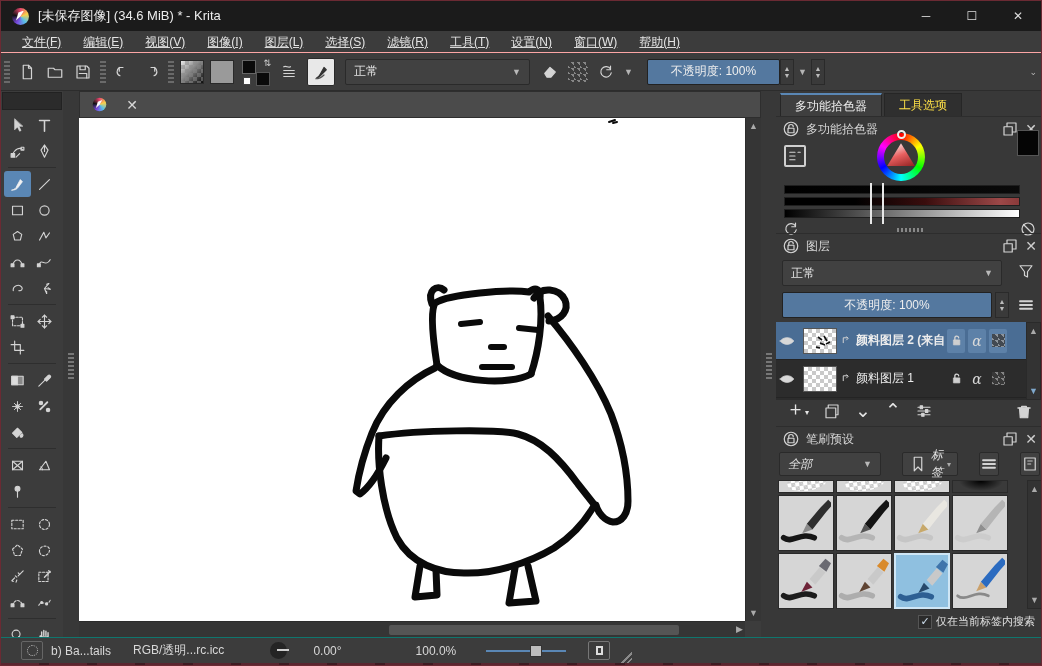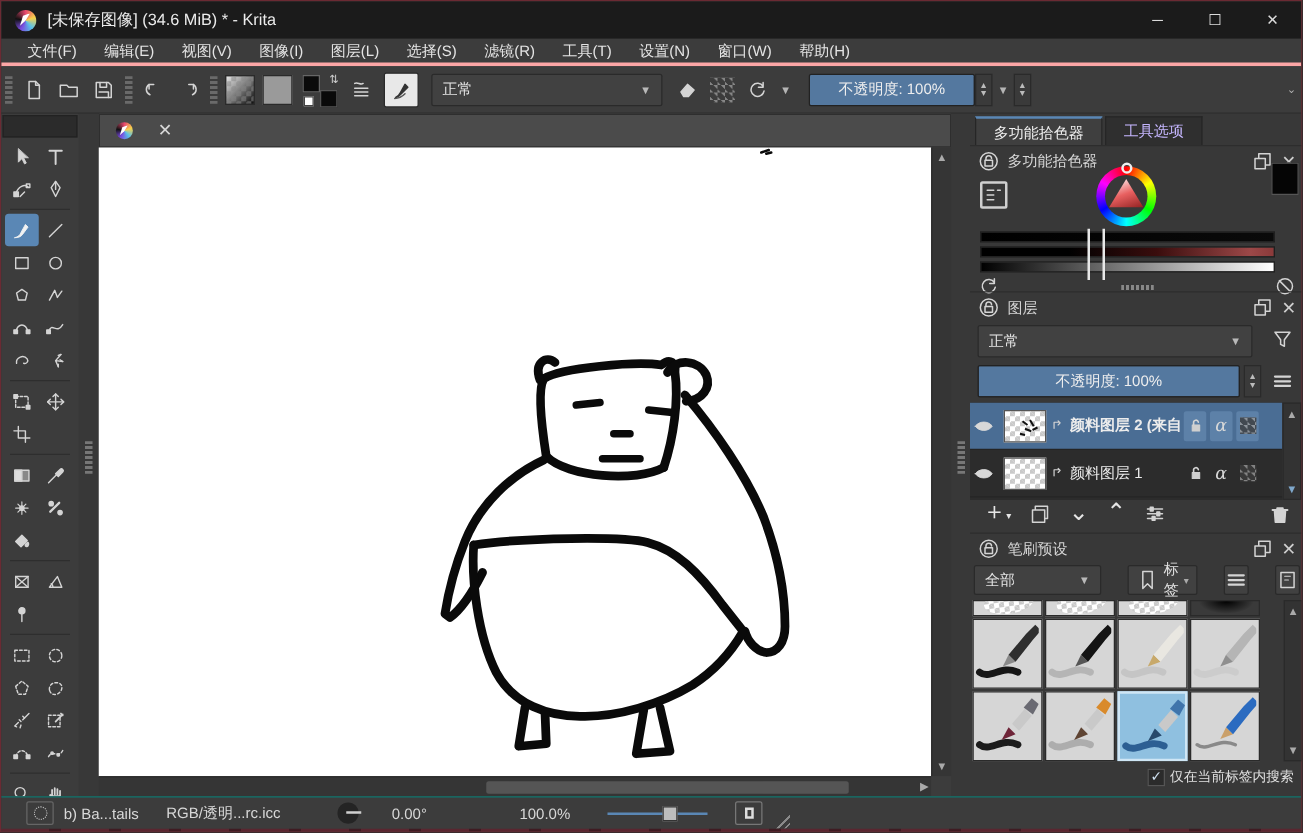--- a/index.html
+++ b/index.html
@@ -17,21 +17,21 @@
         background:conic-gradient(#e8486f,#f7d14a,#58c0e8,#7a4ae0,#111 78%,#e8486f); position:relative; }
   .krita-logo:after{ content:""; position:absolute; left:4px; top:3px; width:8px; height:10px;
         background:#fff; clip-path:polygon(0 100%,30% 20%,100% 0,55% 60%); }
   .titlebar .title { color:#ececec; font-size:13px; }
   .win-btns { margin-left:auto; display:flex; height:100%; }
   .win-btn { width:46px; height:100%; display:flex; align-items:center; justify-content:center;
              color:#dcdcdc; font-size:12px; }
 
   
   .menubar { position:absolute; left:0; top:30px; width:100%; height:22px; background:#3c3c3c;
-             display:flex; align-items:center; padding-left:10px; gap:0; border-bottom:3px solid #fca5a5; }
+             display:flex; align-items:center; padding-left:10px; gap:0; border-bottom:1px solid #fca5a5;text-decoration:underline; }
   .menu-item { padding:0 11px; color:#e4e4e4; line-height:22px; }
 
   
   .toolbar { position:absolute; left:0; top:52px; width:100%; height:38px; background:#3c3c3c;
              border-bottom:1px solid #2c2c2c; display:flex; align-items:center; }
   .grip-v { width:6px; height:22px; margin:0 3px;
             background:repeating-linear-gradient(0deg,#6a6a6a 0 2px,transparent 2px 4px); }
   .tb-btn { width:28px; height:28px; display:flex; align-items:center; justify-content:center; }
   .tb-swatch { width:24px; height:24px; border:1px solid #2a2a2a; margin:0 3px; }
   .tb-gradientbox { background:linear-gradient(135deg,#e9e9e9,#0c0c0c); position:relative; overflow:hidden; }
@@ -87,21 +87,21 @@
   .hscroll { position:absolute; left:0; bottom:0; width:666px; height:16px; background:#353535; border-top:1px solid #2c2c2c; }
   .hscroll .thumb { position:absolute; left:310px; top:3px; width:290px; height:10px; background:#555; border-radius:2px; }
   .hscroll .right-arr { position:absolute; right:2px; top:2px; color:#aaa; font-size:9px; }
   .scroll-arr { color:#aaa; font-size:9px; padding:3px 0; }
   .win-corner { position:absolute; right:0; bottom:0; width:16px; height:16px; background:#3c3c3c; }
 
   
   .dock { position:absolute; left:775px; top:0; width:267px; height:546px; background:#383838; }
   .dock-tabs { height:25px; display:flex; gap:2px; padding:2px 4px 0; }
   .dock-tab { padding:0 14px; line-height:22px; background:#2f2f2f; border:1px solid #262626; border-bottom:none;
-              color:#c4b5fd; }
+              color:#fde047; }
   .dock-tab.active { background:#3f3f3f; border-top:2px solid #5a87b5; color:#eee; }
   .docker { position:relative; border-top:1px solid #2d2d2d; }
   .docker-head { height:22px; display:flex; align-items:center; padding:2px 6px 0; color:#d6d6d6; gap:6px; }
   .docker-head .sp { flex:1; }
   .hd-ic { font-size:11px; color:#cfcfcf; }
 
   
   .color-docker { height:117px; }
   .list-btn { position:absolute; left:8px; top:28px; width:22px; height:22px; border:2px solid #cfcfcf; border-radius:2px;
               display:flex; align-items:center; justify-content:center; }
@@ -151,21 +151,21 @@
       background-size:6px 6px; background-position:0 0,3px 3px; }
   .llist-scroll { position:absolute; right:2px; top:88px; width:15px; height:78px; background:#333; border:1px solid #2a2a2a;
       display:flex; flex-direction:column; justify-content:space-between; align-items:center; }
   .layer-btns { position:absolute; left:0; bottom:2px; width:100%; height:26px; display:flex; align-items:center;
       gap:14px; padding:0 10px; color:#e6e6e6; }
   .layer-btns .big { font-size:19px; line-height:20px; }
   .layer-btns .sp { flex:1; }
 
   
   .brush-docker { height:211px; }
-  .brush-controls { position:absolute; left:0; top:25px; width:100%; height:26px; display:flex; gap:21px; padding:0 3px; }
+  .brush-controls { position:absolute; left:0; top:25px; width:100%; height:26px; display:flex; gap:21px; padding:0 3px;font-style:italic; }
   .brush-combo { width:158px; height:24px; }
   .tag-btn { height:24px; background:#414141; border:1px solid #2a2a2a; border-radius:2px; display:flex;
              align-items:center; gap:4px; padding:0 6px; color:#e2e2e2; }
   .sq-btn { width:24px; height:24px; background:#414141; border:1px solid #2a2a2a; border-radius:2px;
             display:flex; align-items:center; justify-content:center; }
   .brush-grid { position:absolute; left:2px; top:53px; width:246px; height:129px; overflow:hidden;
                 display:flex; flex-wrap:wrap; gap:2px; align-content:flex-start; }
   .tile { width:56px; height:56px; background:#d6d6d6; border:1px solid #2a2a2a; position:relative; overflow:hidden; }
   .tile.partial { height:13px; }
   .tile.sel { background:#8fc0e0; border:2px solid #cfe6f5; }

